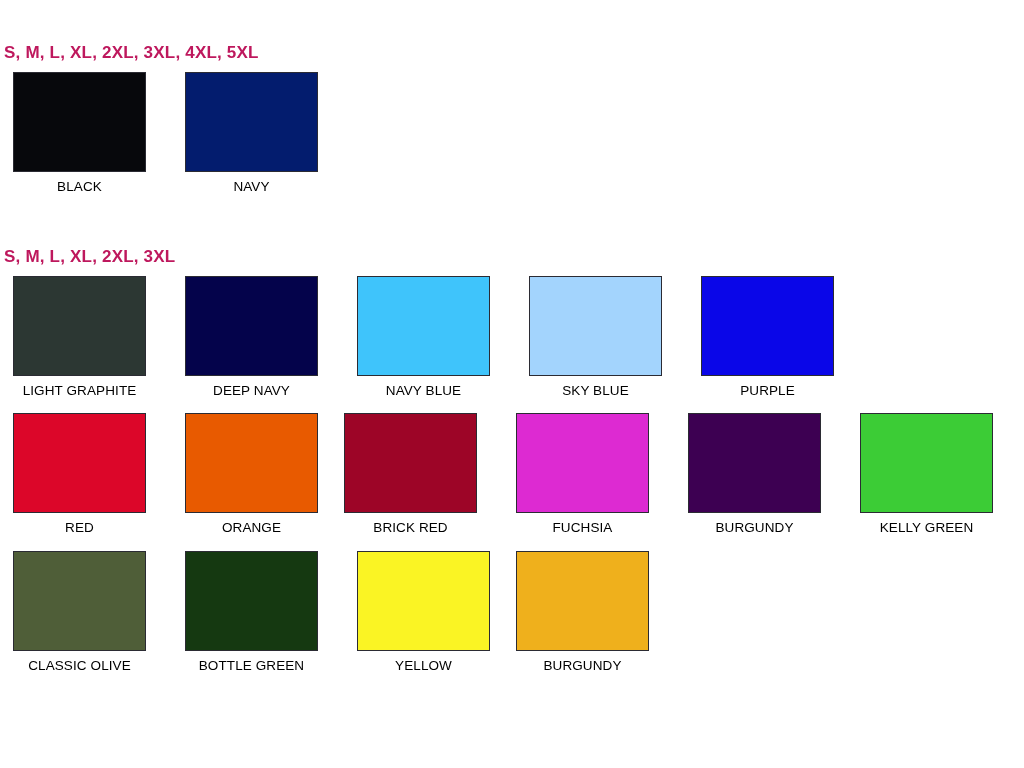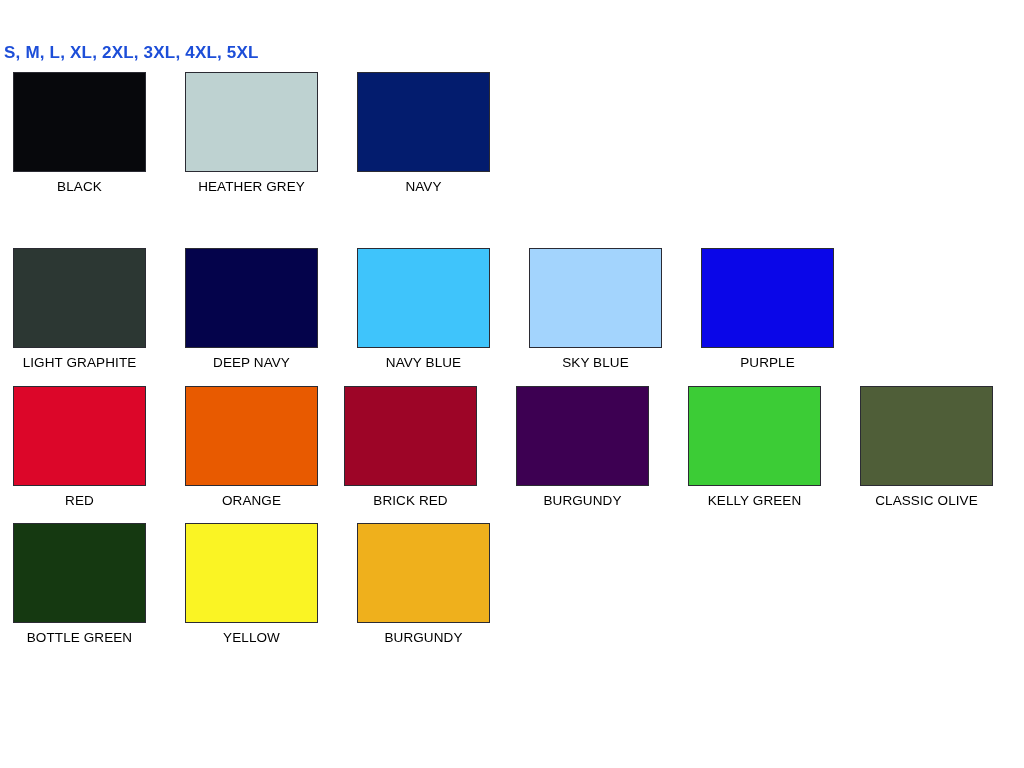--- a/index.html
+++ b/index.html
@@ -29,21 +29,21 @@
   .section {
     padding: 0 0 0 0;
   }
   .section-1 { margin-top: 44px; }
   .section-2 { margin-top: 44px; }
 
   .section-header {
     font-size: 17px;
     font-weight: bold;
     letter-spacing: 0.2px;
-    color: #1d4ed8;
+    color: #be185d;
     margin: 0 0 9px 4px;
     line-height: 1.1;
     white-space: nowrap;
   }
 
   
   .swatch-grid {
     display: flex;
     flex-wrap: wrap;
     align-content: flex-start;
@@ -89,31 +89,28 @@
 <div class="sheet">
 
   <section class="section section-1">
     <h2 class="section-header">S, M, L, XL, 2XL, 3XL, 4XL, 5XL</h2>
     <div class="swatch-grid" id="grid-0">
         <div class="swatch-cell">
           <div class="swatch-chip" style="background-color: rgb(7, 8, 12);"></div>
           <div class="swatch-label">BLACK</div>
         </div>
         <div class="swatch-cell">
-          <div class="swatch-chip" style="background-color: rgb(190, 210, 209);"></div>
-          <div class="swatch-label">HEATHER GREY</div>
-        </div>
-        <div class="swatch-cell">
           <div class="swatch-chip" style="background-color: rgb(3, 28, 110);"></div>
           <div class="swatch-label">NAVY</div>
         </div>
       </div>
   </section>
 
   <section class="section section-2">
+    <h2 class="section-header">S, M, L, XL, 2XL, 3XL</h2>
     <div class="swatch-grid" id="grid-1">
         <div class="swatch-cell">
           <div class="swatch-chip" style="background-color: rgb(44, 55, 51);"></div>
           <div class="swatch-label">LIGHT GRAPHITE</div>
         </div>
         <div class="swatch-cell">
           <div class="swatch-chip" style="background-color: rgb(4, 3, 75);"></div>
           <div class="swatch-label">DEEP NAVY</div>
         </div>
         <div class="swatch-cell">
@@ -134,20 +131,24 @@
         </div>
         <div class="swatch-cell">
           <div class="swatch-chip" style="background-color: rgb(232, 90, 0);"></div>
           <div class="swatch-label">ORANGE</div>
         </div>
         <div class="swatch-cell">
           <div class="swatch-chip" style="background-color: rgb(157, 5, 39);"></div>
           <div class="swatch-label">BRICK RED</div>
         </div>
         <div class="swatch-cell">
+          <div class="swatch-chip" style="background-color: rgb(221, 42, 210);"></div>
+          <div class="swatch-label">FUCHSIA</div>
+        </div>
+        <div class="swatch-cell">
           <div class="swatch-chip" style="background-color: rgb(61, 0, 82);"></div>
           <div class="swatch-label">BURGUNDY</div>
         </div>
         <div class="swatch-cell">
           <div class="swatch-chip" style="background-color: rgb(60, 204, 54);"></div>
           <div class="swatch-label">KELLY GREEN</div>
         </div>
         <div class="swatch-cell">
           <div class="swatch-chip" style="background-color: rgb(79, 94, 56);"></div>
           <div class="swatch-label">CLASSIC OLIVE</div>

